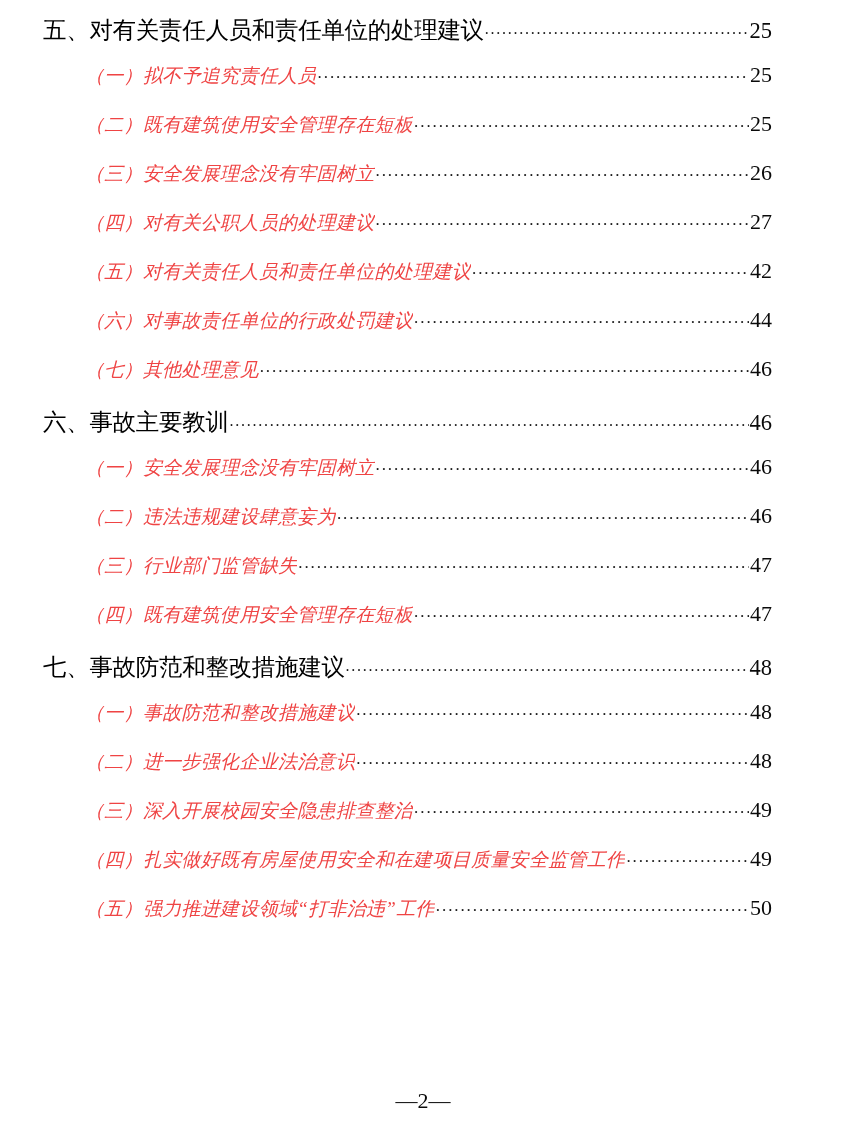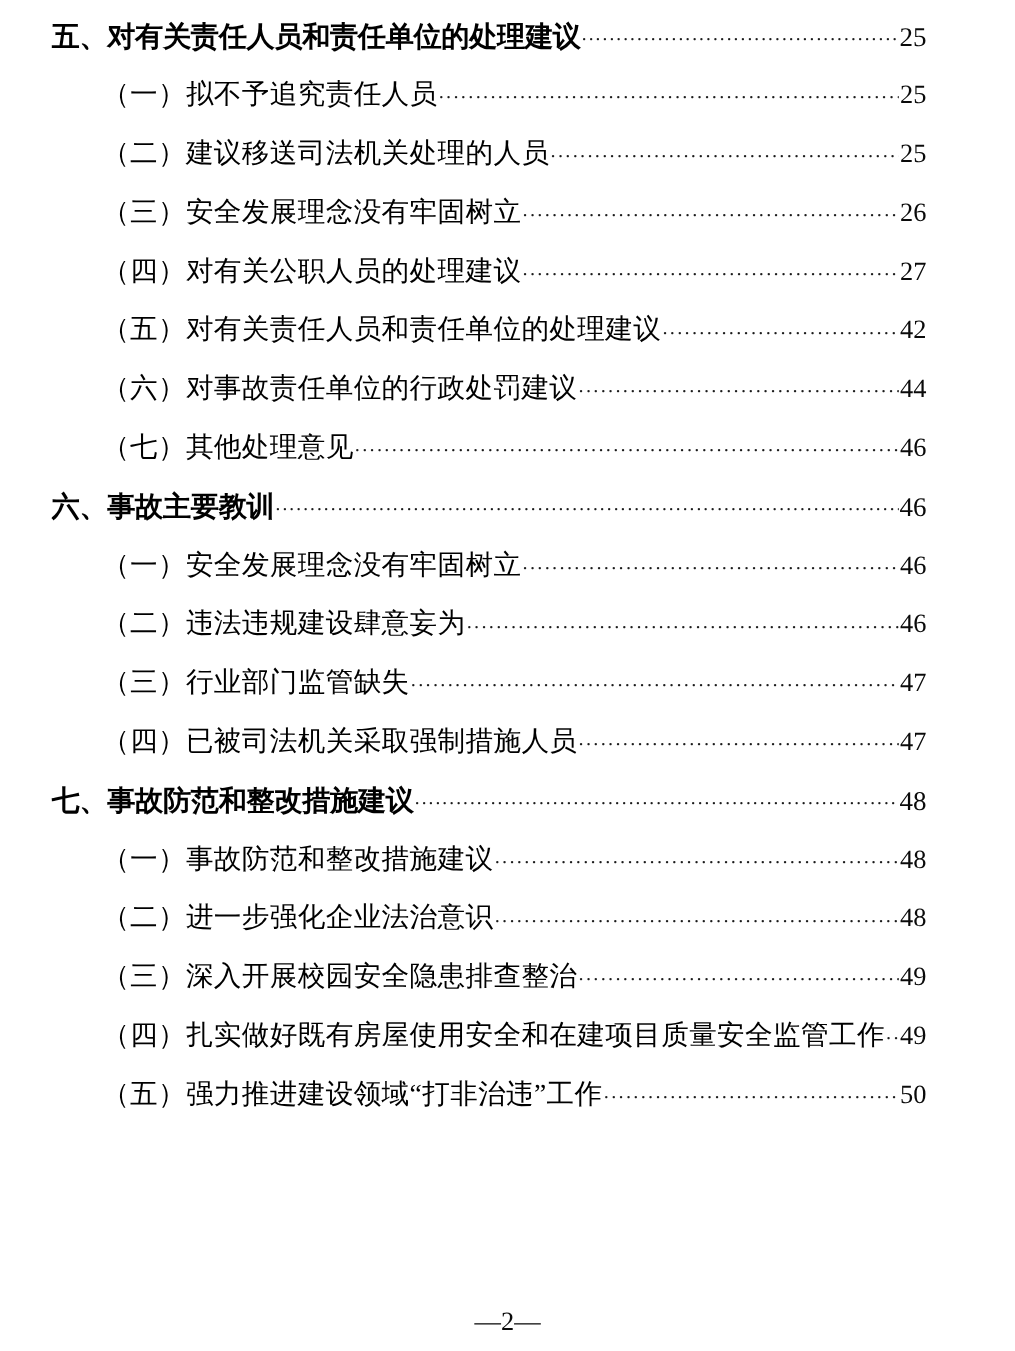--- a/index.html
+++ b/index.html
@@ -78,21 +78,21 @@
   }
 
   
   .level1 {
     padding-left: 43px;
     padding-right: 74px;
     height: 49px;
   }
   .level1 .toc-label {
     font-family: "DejaVu Sans", "Liberation Sans", sans-serif;
-    font-weight: bold;
+    font-weight: normal;
     font-size: 23.5px;
     letter-spacing: -0.3px;
     color: #000000;
   }
   .level1 .toc-page {
     font-size: 22.5px;
     font-weight: normal;
   }
   .level1 .leader::after {
     letter-spacing: 1.75px;
@@ -101,23 +101,24 @@
 
   
   .level2 {
     padding-left: 85px;
     padding-right: 74px;
     height: 49px;
   }
   .level2 .toc-label {
     font-family: "Liberation Serif", "DejaVu Serif", serif;
     font-weight: normal;
-    font-size: 23px;
+    font-size: 19px;
     letter-spacing: 0.3px;
-    color: #000000;
+    color: #ef4444;
+    font-style: italic;
   }
   .level2 .toc-page {
     font-size: 22px;
   }
 
   
   .toc-row.tight .leader { min-width: 4px; }
 
   
   .footer {
@@ -142,21 +143,21 @@
         <span class="toc-label">五、对有关责任人员和责任单位的处理建议</span>
         <span class="leader"></span>
         <span class="toc-page">25</span>
       </div>
       <div class="toc-row level2">
         <span class="toc-label">（一）拟不予追究责任人员</span>
         <span class="leader"></span>
         <span class="toc-page">25</span>
       </div>
       <div class="toc-row level2">
-        <span class="toc-label">（二）建议移送司法机关处理的人员</span>
+        <span class="toc-label">（二）既有建筑使用安全管理存在短板</span>
         <span class="leader"></span>
         <span class="toc-page">25</span>
       </div>
       <div class="toc-row level2">
         <span class="toc-label">（三）安全发展理念没有牢固树立</span>
         <span class="leader"></span>
         <span class="toc-page">26</span>
       </div>
       <div class="toc-row level2">
         <span class="toc-label">（四）对有关公职人员的处理建议</span>
@@ -192,21 +193,21 @@
         <span class="toc-label">（二）违法违规建设肆意妄为</span>
         <span class="leader"></span>
         <span class="toc-page">46</span>
       </div>
       <div class="toc-row level2">
         <span class="toc-label">（三）行业部门监管缺失</span>
         <span class="leader"></span>
         <span class="toc-page">47</span>
       </div>
       <div class="toc-row level2">
-        <span class="toc-label">（四）已被司法机关采取强制措施人员</span>
+        <span class="toc-label">（四）既有建筑使用安全管理存在短板</span>
         <span class="leader"></span>
         <span class="toc-page">47</span>
       </div>
       <div class="toc-row level1">
         <span class="toc-label">七、事故防范和整改措施建议</span>
         <span class="leader"></span>
         <span class="toc-page">48</span>
       </div>
       <div class="toc-row level2">
         <span class="toc-label">（一）事故防范和整改措施建议</span>

